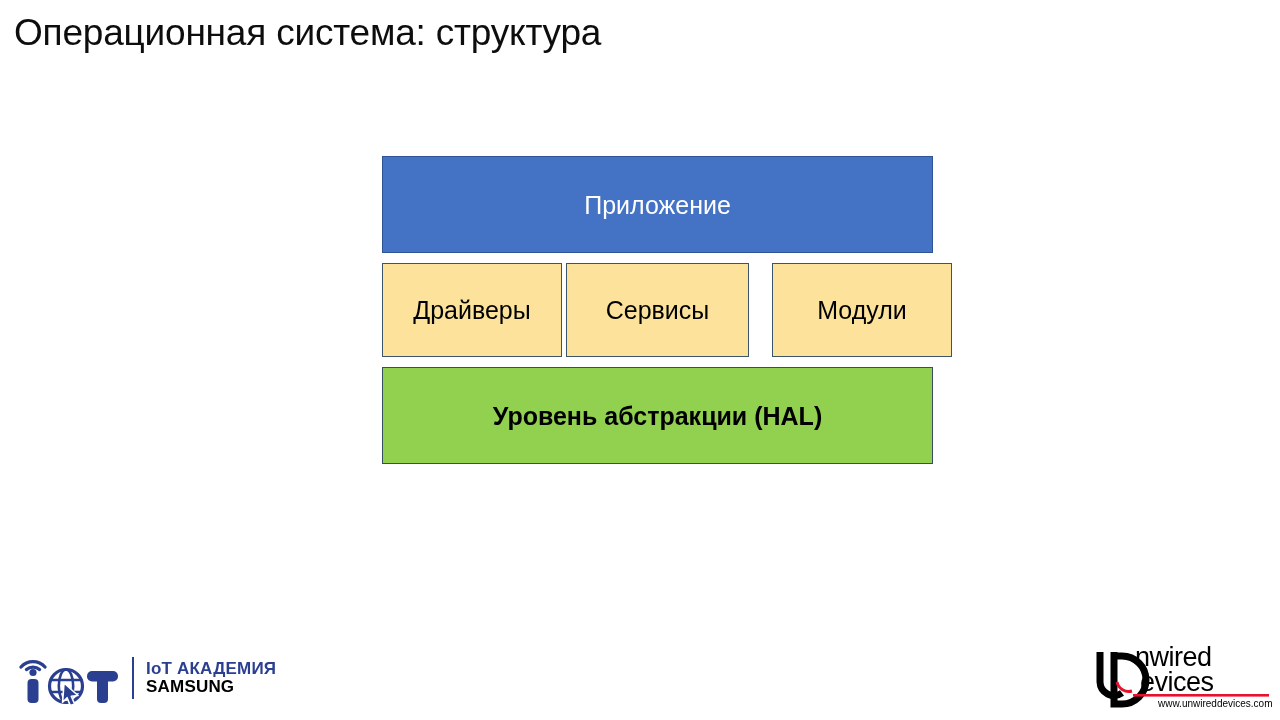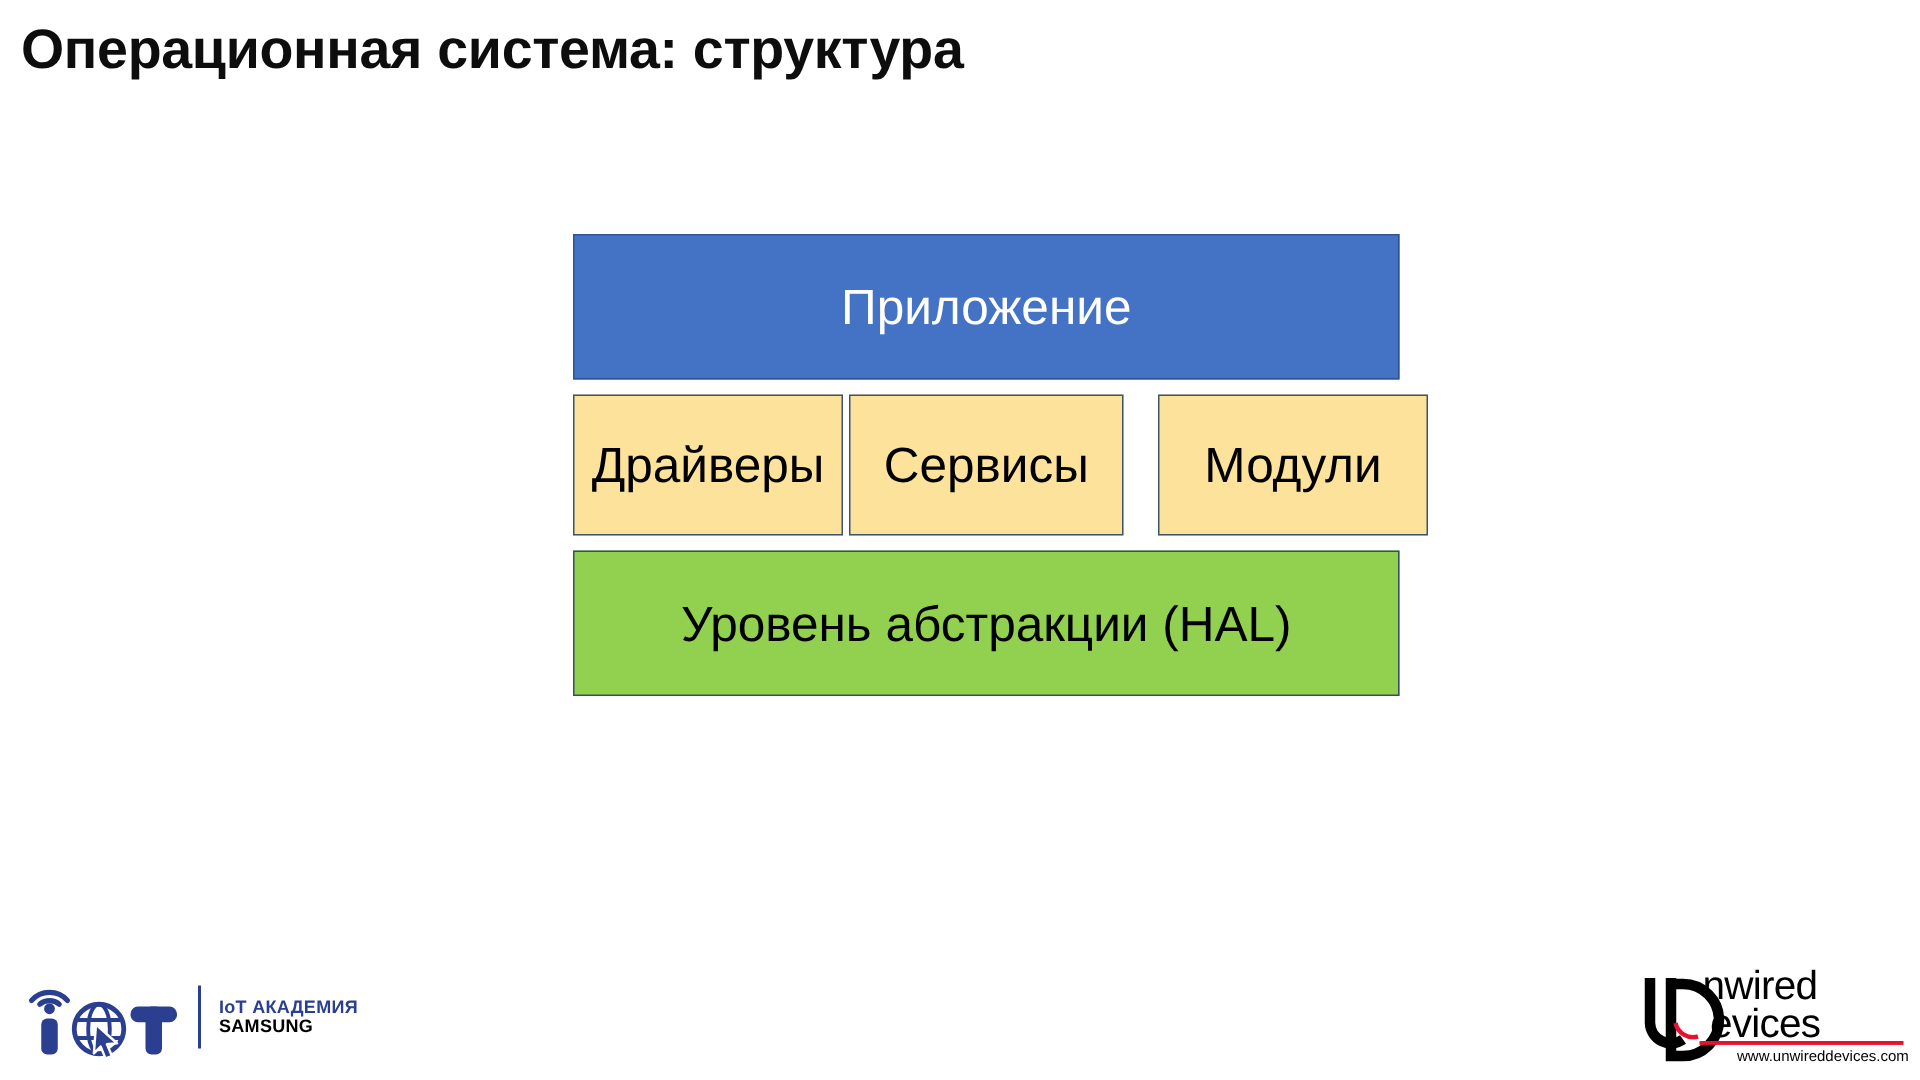--- a/index.html
+++ b/index.html
@@ -16,21 +16,21 @@
     color: #000000;
   }
 
   
   #slide-title {
     position: absolute;
     left: 14px;
     top: 12px;
     width: 1100px;
     font-size: 37px;
-    font-weight: bold;
+    font-weight: normal;
     letter-spacing: -0.2px;
     color: #0d0d0d;
     line-height: 1.15;
     white-space: nowrap;
   }
 
   
   #os-stack-diagram {
     position: absolute;
     left: 382px;
@@ -39,21 +39,21 @@
     height: 415px;
   }
 
   .stack-box {
     position: absolute;
     box-sizing: border-box;
     display: flex;
     align-items: center;
     justify-content: center;
     border: 1px solid #2e4b5e;
-    font-size: 33px;
+    font-size: 25px;
     line-height: 1.2;
     text-align: center;
   }
 
   .box-application {
     left: 0;
     top: 0;
     width: 551px;
     height: 97px;
     background: #4472c4;
@@ -73,20 +73,21 @@
   .box-modules  { left: 390px; width: 180px; }
 
   .box-hal {
     left: 0;
     top: 211px;
     width: 551px;
     height: 97px;
     background: #92d050;
     color: #000000;
     border-color: #34505f;
+    font-weight: bold;
   }
 
   .box-mcu {
     left: 0;
     top: 318px;
     width: 551px;
     height: 97px;
     background: #ffffff;
     color: #000000;
     border-color: #3c556b;
@@ -108,21 +109,21 @@
     height: 42px;
     background: #2b3f91;
   }
   #iot-academy-text {
     display: flex;
     flex-direction: column;
     justify-content: center;
     line-height: 1.08;
   }
   #iot-academy-text span {
-    font-size: 12px;
+    font-size: 17px;
     font-weight: bold;
     color: #2b3f91;
     letter-spacing: 0.2px;
     white-space: nowrap;
   }
 
   #logo-unwired-devices {
     position: absolute;
     right: 8px;
     bottom: 8px;

